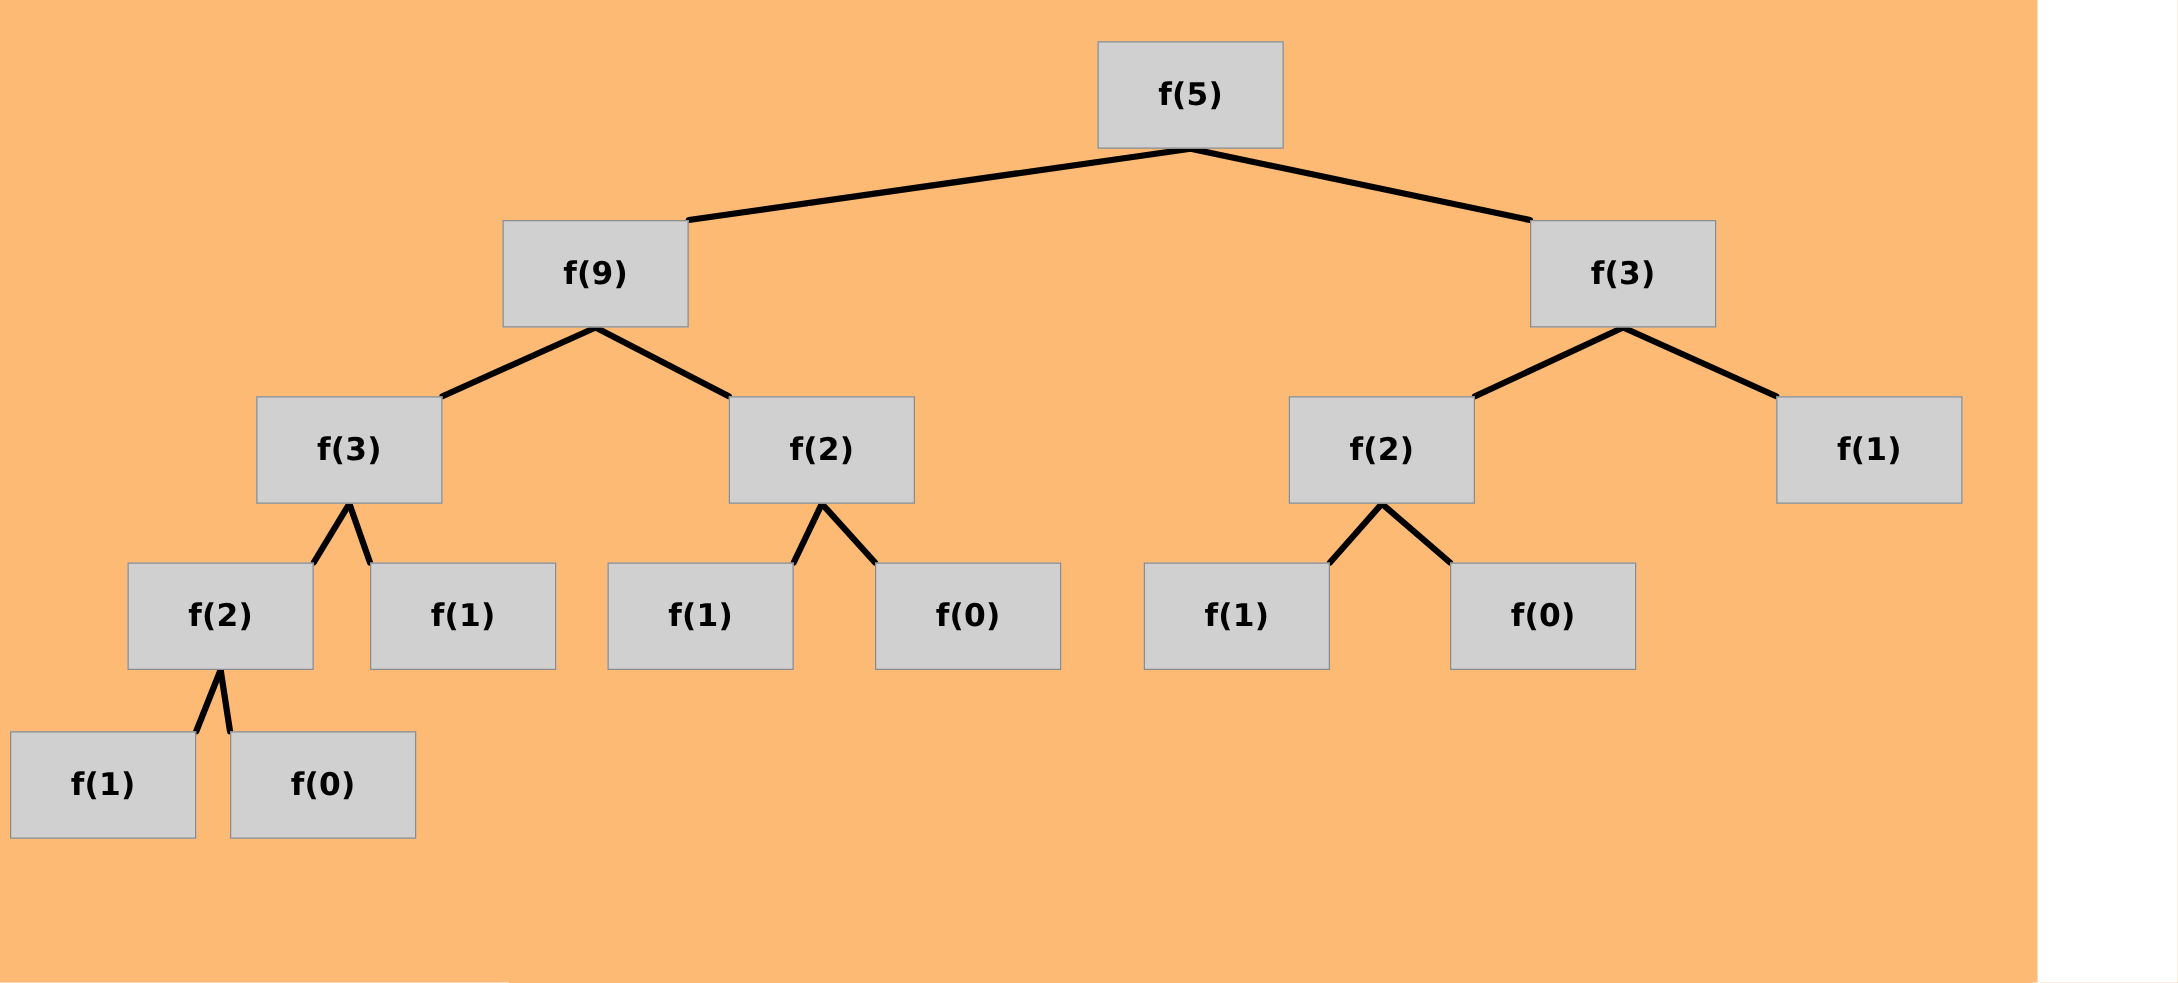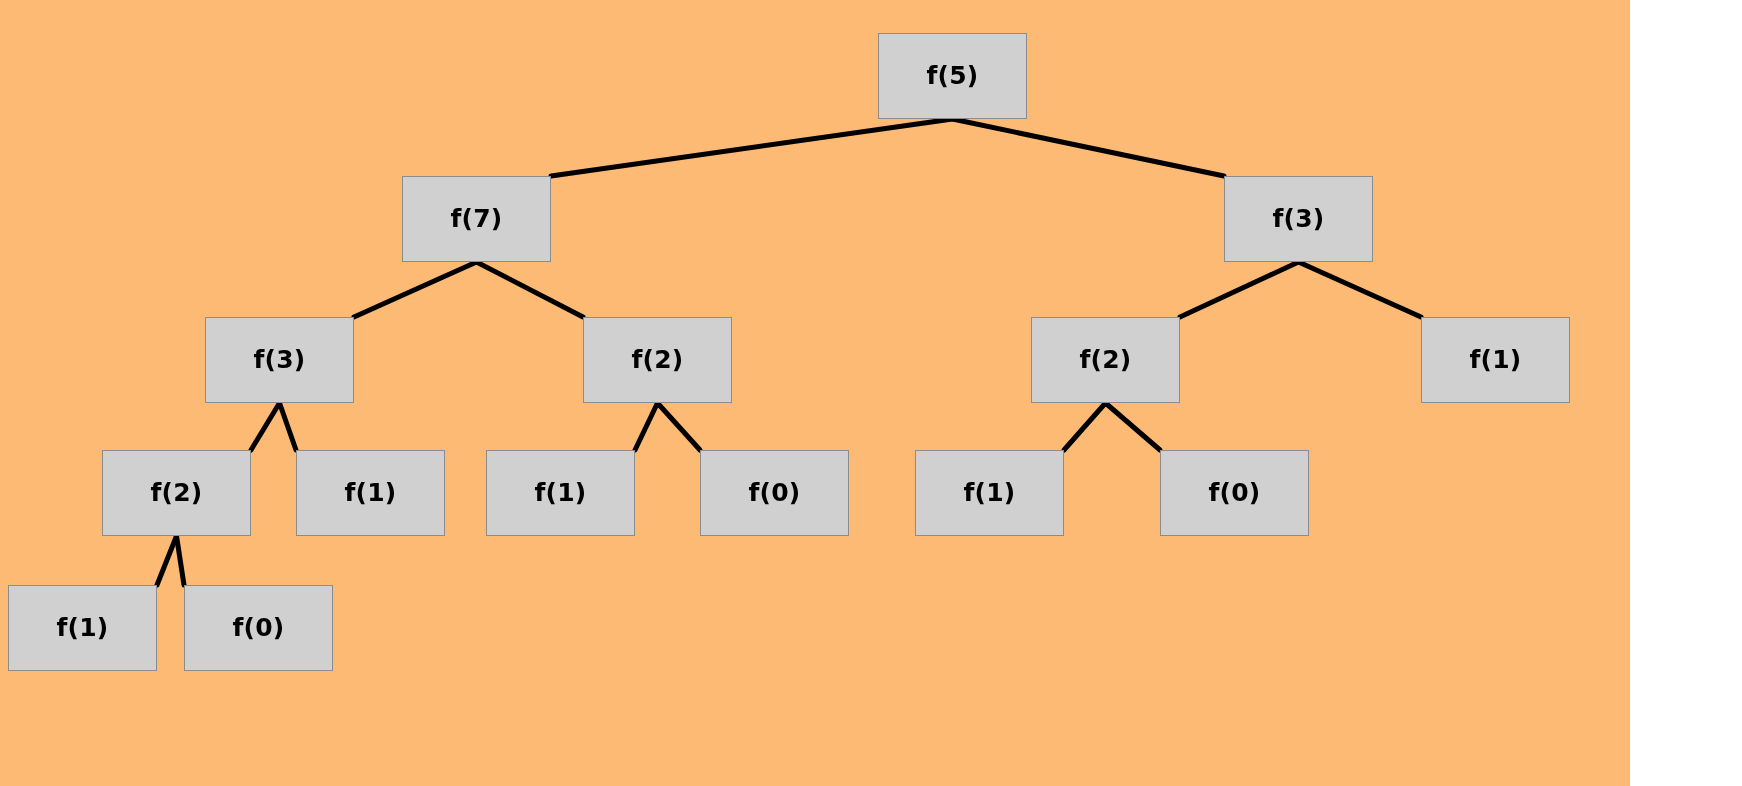--- a/index.html
+++ b/index.html
@@ -63,21 +63,21 @@
       <line x1="1105.5" y1="403" x2="1064" y2="450" stroke="#000000" stroke-width="5" stroke-linecap="round"></line>
       <line x1="1105.5" y1="403" x2="1160" y2="450" stroke="#000000" stroke-width="5" stroke-linecap="round"></line>
       <line x1="176.5" y1="536" x2="157" y2="585" stroke="#000000" stroke-width="5" stroke-linecap="round"></line>
       <line x1="176.5" y1="536" x2="184" y2="585" stroke="#000000" stroke-width="5" stroke-linecap="round"></line>
     </svg>
   <div id="nodes-layer">
       <div class="tree-node" style="left: 878px; top: 33px; width: 149px; height: 86px; background: rgb(208, 208, 208); border-color: rgb(140, 140, 140);">
         <span class="node-label">f(5)</span>
       </div>
       <div class="tree-node" style="left: 402px; top: 176px; width: 149px; height: 86px; background: rgb(208, 208, 208); border-color: rgb(140, 140, 140);">
-        <span class="node-label">f(7)</span>
+        <span class="node-label">f(9)</span>
       </div>
       <div class="tree-node" style="left: 1224px; top: 176px; width: 149px; height: 86px; background: rgb(208, 208, 208); border-color: rgb(140, 140, 140);">
         <span class="node-label">f(3)</span>
       </div>
       <div class="tree-node" style="left: 205px; top: 317px; width: 149px; height: 86px; background: rgb(208, 208, 208); border-color: rgb(140, 140, 140);">
         <span class="node-label">f(3)</span>
       </div>
       <div class="tree-node" style="left: 583px; top: 317px; width: 149px; height: 86px; background: rgb(208, 208, 208); border-color: rgb(140, 140, 140);">
         <span class="node-label">f(2)</span>
       </div>

